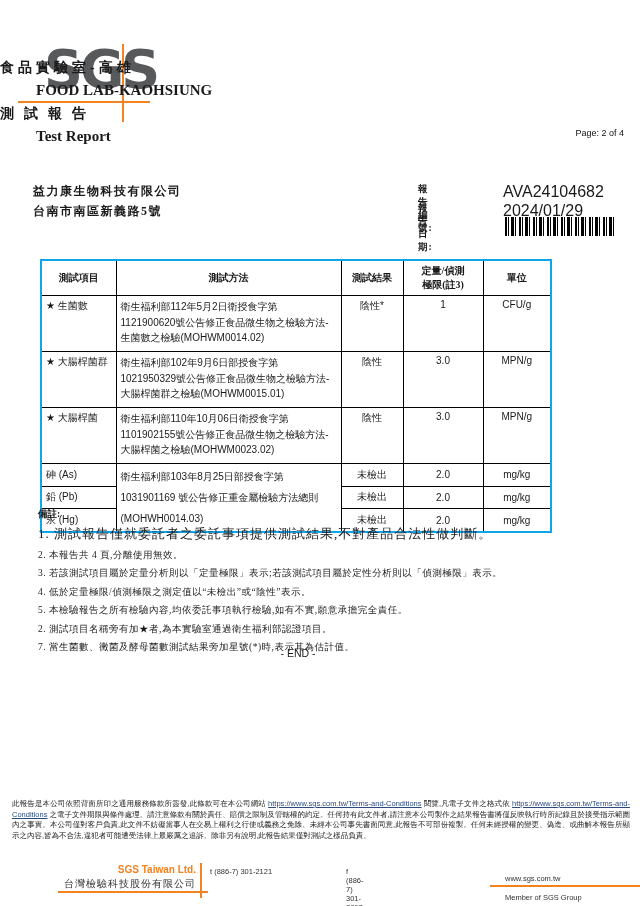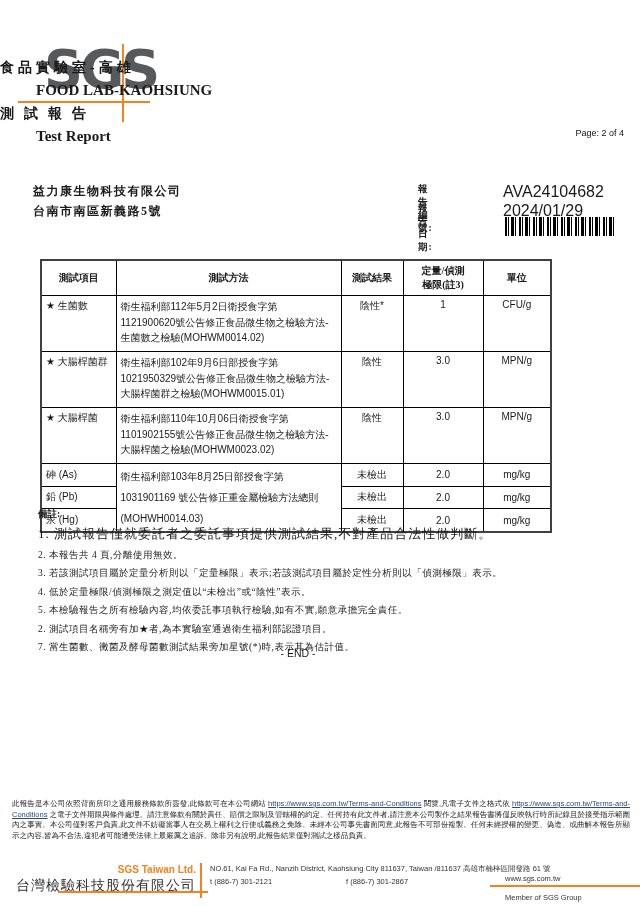--- a/index.html
+++ b/index.html
@@ -28,21 +28,21 @@
   .rinfo { position:absolute; left:418px; top:183px; font-size:10px; }
   .rinfo-row { position:relative; height:19px; }
   .rinfo-label { position:absolute; left:0; font-weight:bold; font-size:9.5px; letter-spacing:1px;
                  font-family:"Liberation Serif","DejaVu Serif",serif; }
   .rinfo-value { position:absolute; left:85px; font-size:16px; }
   .barcode { position:absolute; left:505px; top:217px; width:110px; height:19px;
              background:repeating-linear-gradient(90deg,#000 0 2px,#fff 2px 3px,#000 3px 4px,#fff 4px 6px,
              #000 6px 9px,#fff 9px 10px,#000 10px 11px,#fff 11px 14px); }
 
   
-  .rtable { position:absolute; left:40px; top:259px; border-collapse:collapse; border:2px solid #404040; }
+  .rtable { position:absolute; left:40px; top:259px; border-collapse:collapse; border:2px solid #0ea5e9; }
   .rtable th, .rtable td { border:1px solid #000; padding:2px 4px; font-size:10px; }
   .rtable th { font-family:"Liberation Serif","DejaVu Serif",serif; font-weight:bold;
                height:30px; text-align:center; white-space:pre-line; line-height:14px; }
   .row-micro td { height:50px; vertical-align:top; padding-top:3px; }
   .row-metal td { height:16px; vertical-align:middle; }
   .cell-item { text-align:left; padding-left:6px; }
   .cell-method { text-align:left; white-space:pre-line; line-height:15.5px; }
   .metal-method { vertical-align:top; white-space:pre-line; line-height:21px; padding-top:2px; }
   .cell-c { text-align:center; }
 
@@ -55,21 +55,21 @@
   .end-mark { position:absolute; top:647px; left:0; width:596px; text-align:center; font-size:10.5px; }
 
   
   .terms { position:absolute; left:12px; top:799px; width:618px; font-size:7.5px; line-height:10.7px;
            text-align:justify; color:#222; }
   .terms-link { color:#2a4b7c; text-decoration:underline; cursor:pointer; }
 
   
   .footer-left { position:absolute; left:0; top:864px; width:196px; text-align:right; }
   .f-en { color:#F58220; font-weight:bold; font-size:10px; }
-  .f-zh { font-family:"Liberation Serif","DejaVu Serif",serif; font-size:14px; letter-spacing:1px; margin-top:2px; color:#333; }
+  .f-zh { font-family:"Liberation Serif","DejaVu Serif",serif; font-size:10px; letter-spacing:1px; margin-top:2px; color:#333; }
   .f-vline { position:absolute; left:200px; top:863px; width:2px; height:35px; background:#F58220; }
   .f-hline-left { position:absolute; left:58px; top:891px; width:150px; height:2px; background:#F58220; }
   .footer-addr { position:absolute; left:210px; top:864px; font-size:7.5px; color:#333; }
   .addr-row2 { position:relative; margin-top:3px; height:10px; }
   .f-fax { position:absolute; left:96px; top:0;padding-left:40px; }
   .f-web { position:absolute; left:505px; top:874px; font-size:7.5px; color:#333; }
   .f-hline-right { position:absolute; left:490px; top:885px; width:150px; height:2px; background:#F58220; }
   .f-member { position:absolute; left:505px; top:893px; font-size:7.5px; color:#333; }
 </style>
 </head>
@@ -195,21 +195,20 @@
   </div>
 
   <div class="footer-left">
     <div class="f-en">SGS Taiwan Ltd.</div>
     <div class="f-zh">台灣檢驗科技股份有限公司</div>
   </div>
   <div class="f-vline"></div>
   <div class="f-hline-left"></div>
 
   <div class="footer-addr">
-    <div>NO.61, Kai Fa Rd., Nanzih District, Kaohsiung City 811637, Taiwan /811637 高雄市楠梓區開發路 61 號</div>
     <div class="addr-row2">
       <span>t (886-7) 301-2121</span>
       <span class="f-fax">f (886-7) 301-2867</span>
     </div>
   </div>
 
   <div class="f-web">www.sgs.com.tw</div>
   <div class="f-hline-right"></div>
   <div class="f-member">Member of SGS Group</div>
 

